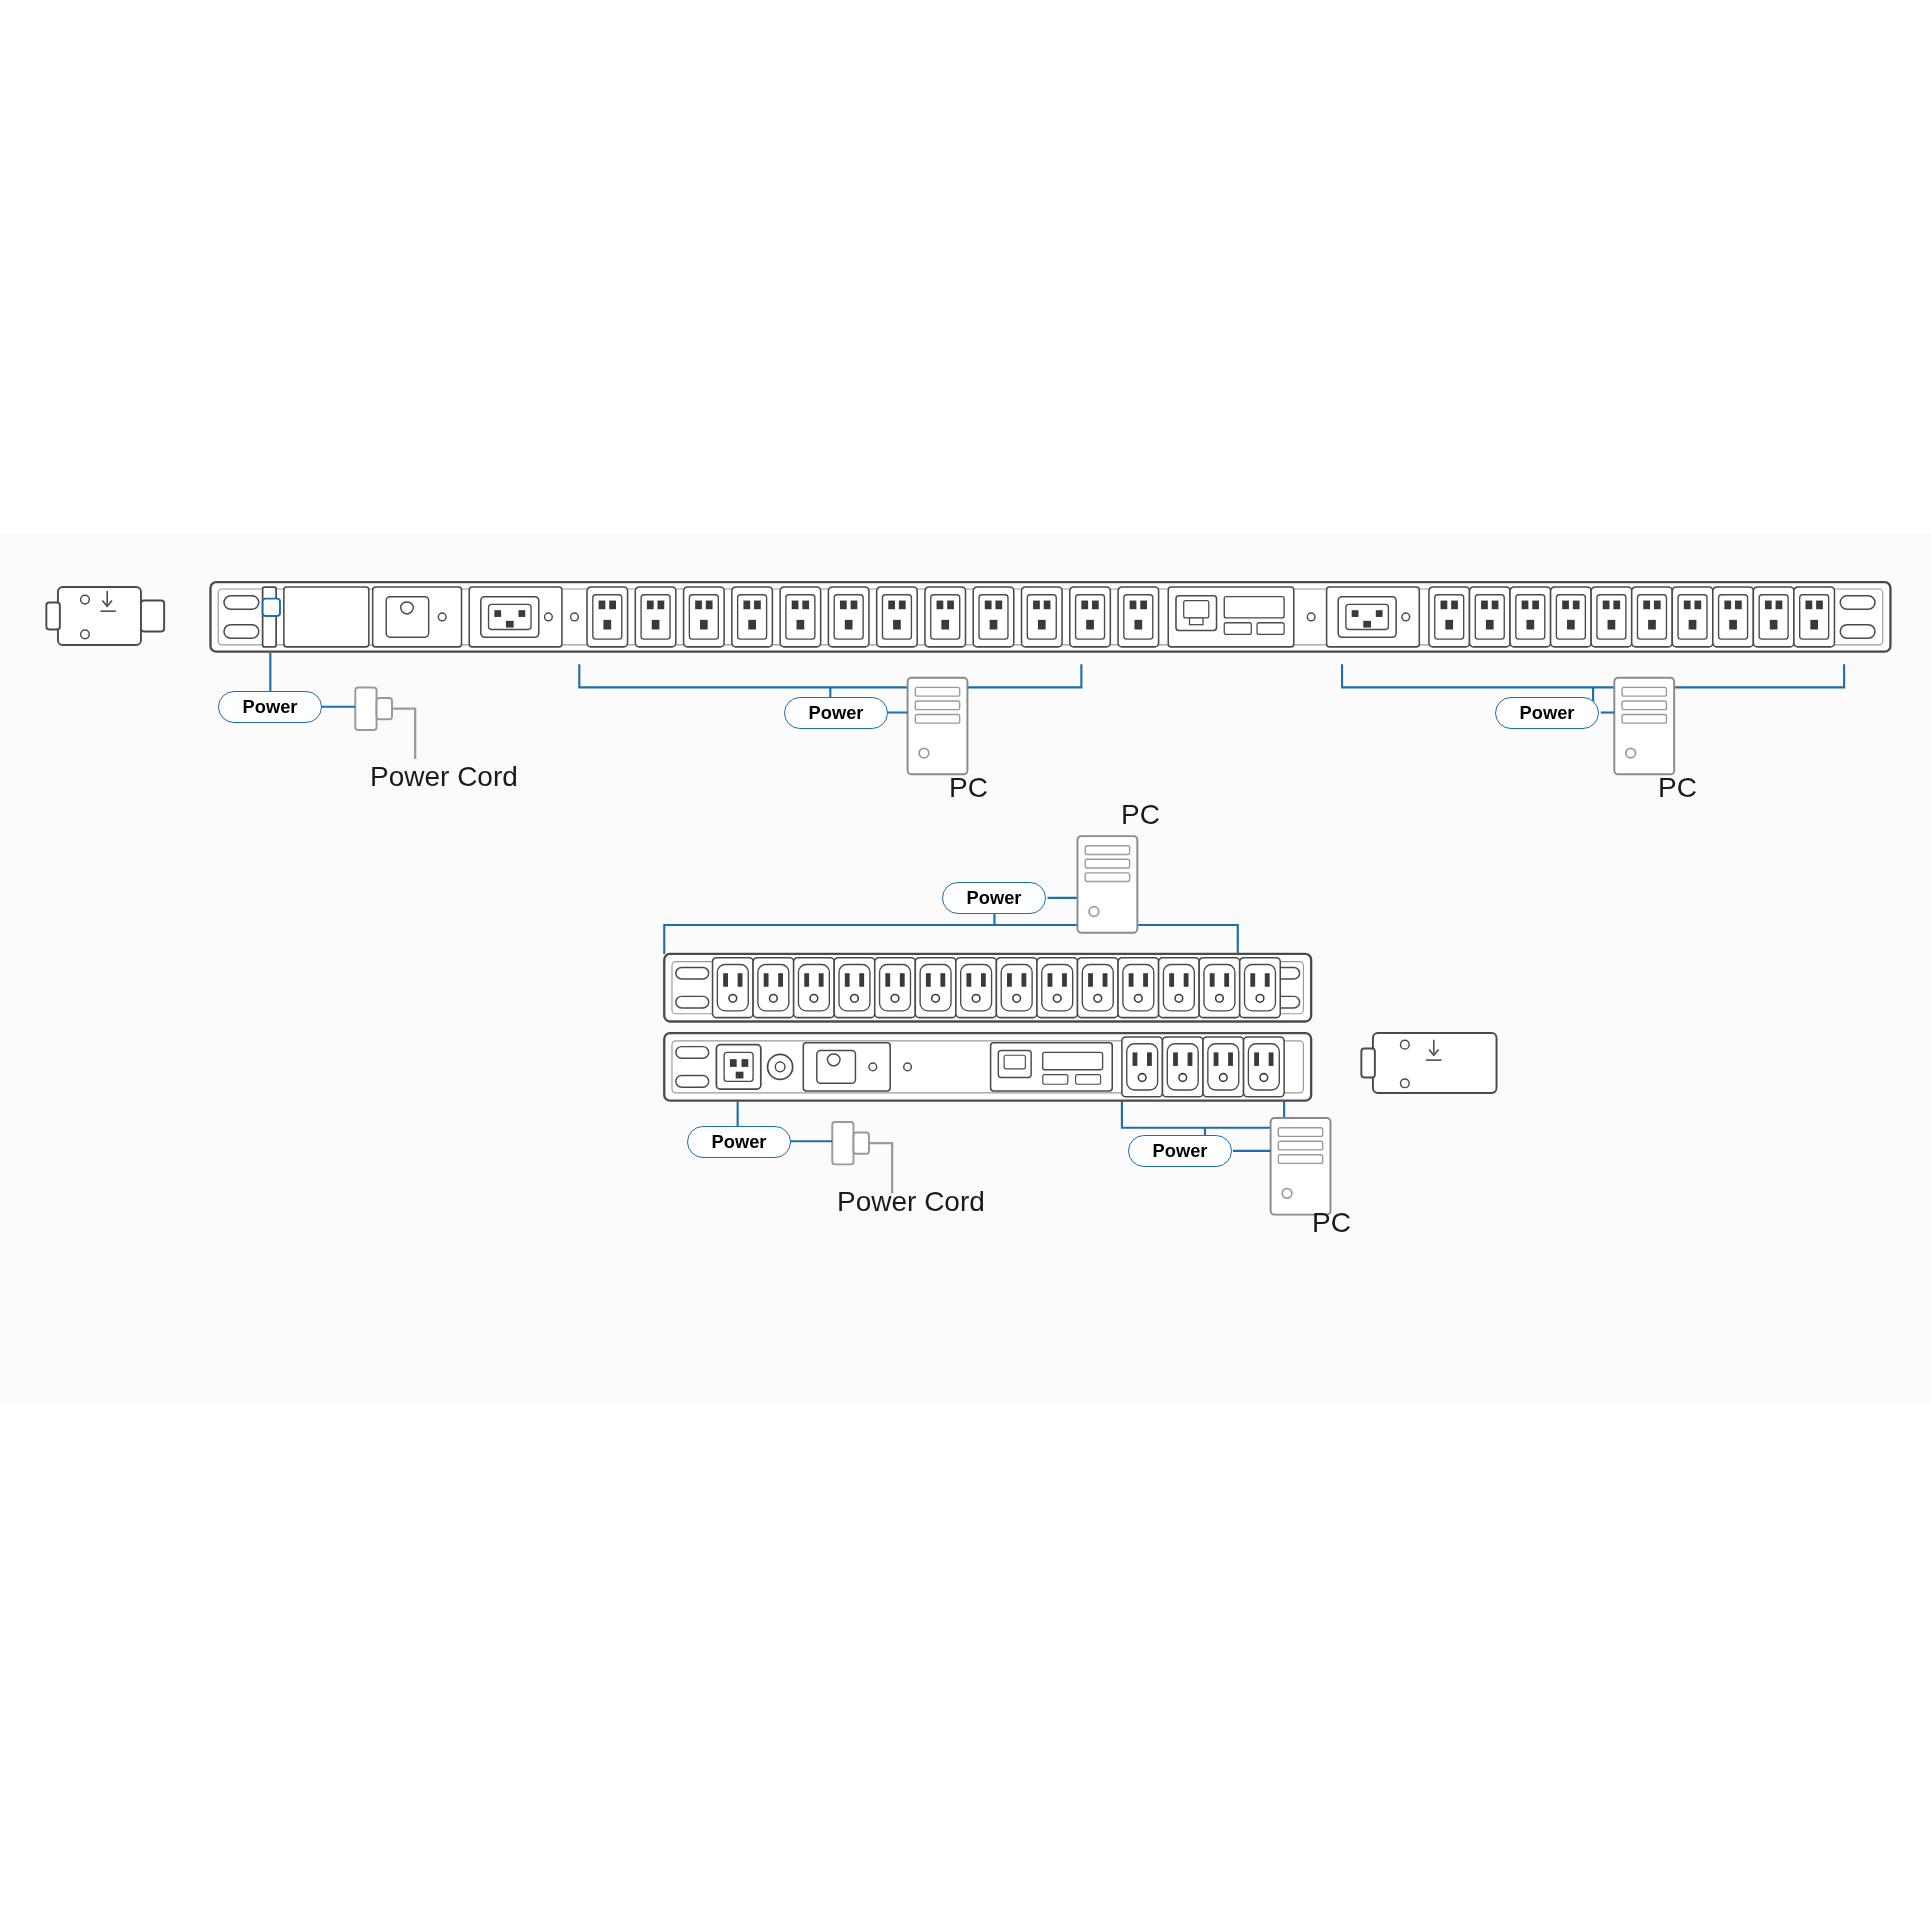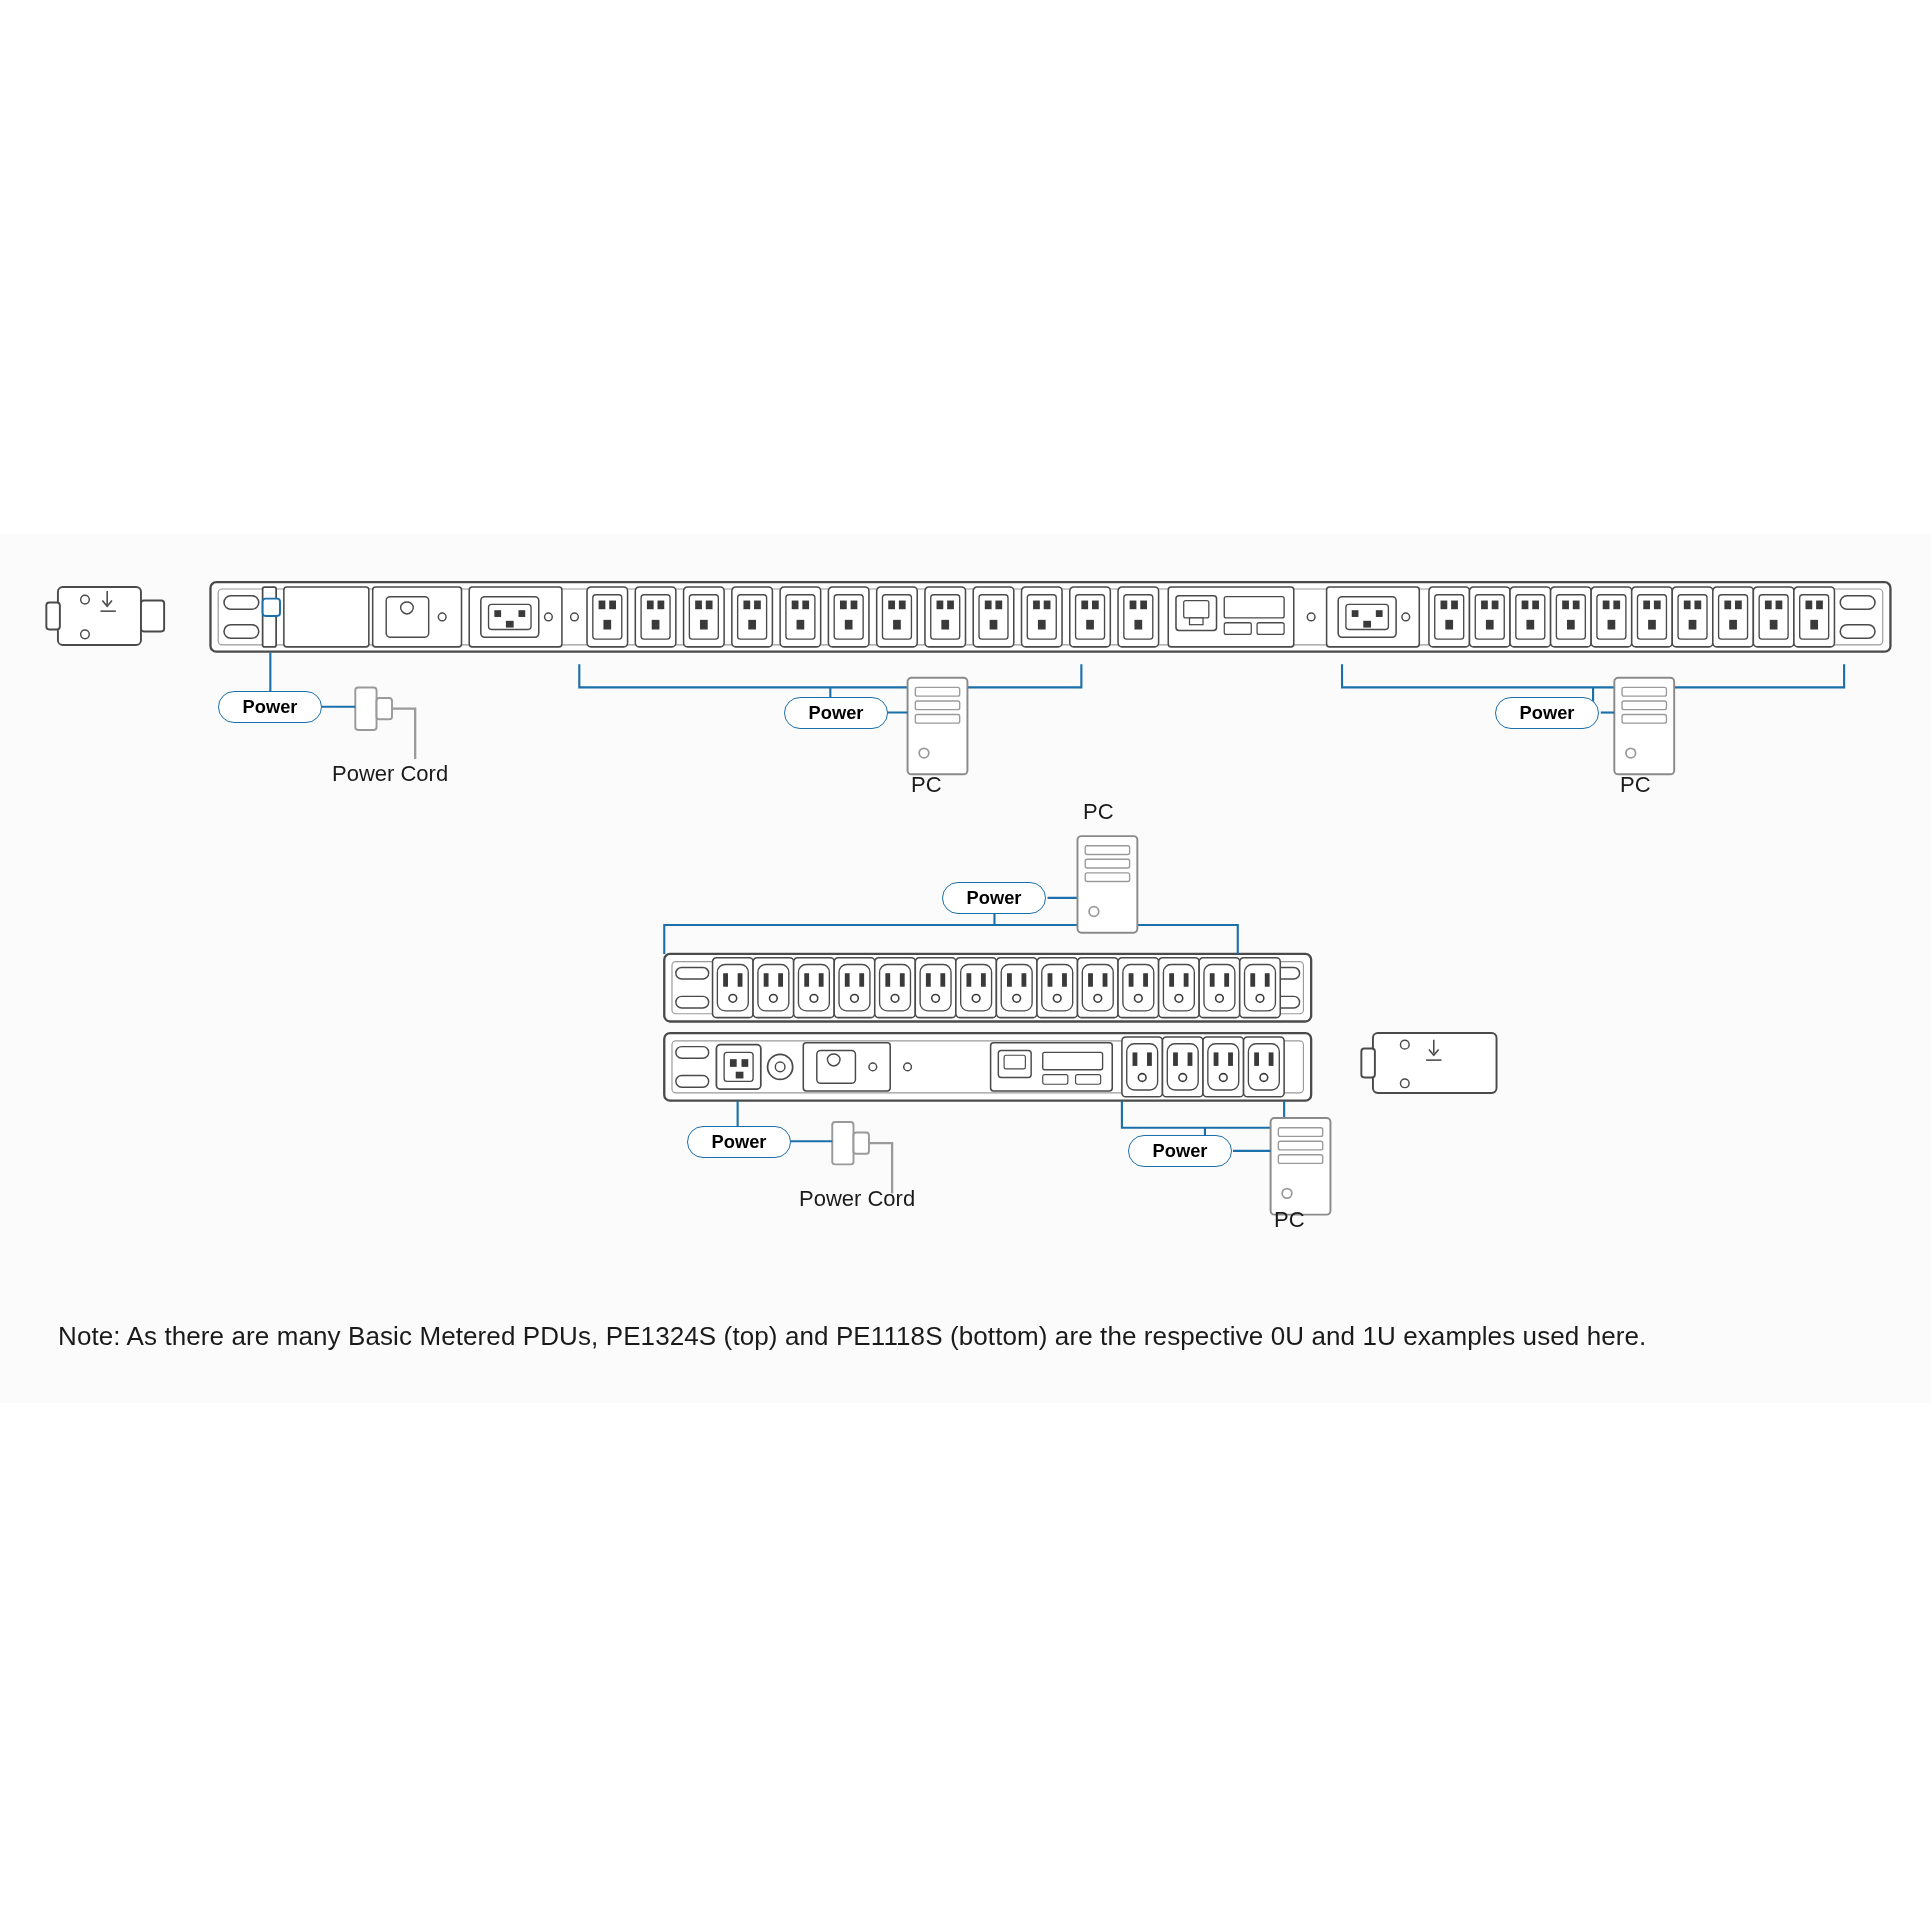--- a/index.html
+++ b/index.html
@@ -45,21 +45,21 @@
     color: #1a1a1a;
     font-family: "Liberation Sans", sans-serif;
     letter-spacing: 0.1px;
   }
   .lbl {
     position: absolute;
     font-family: "Liberation Sans", sans-serif;
     color: #1a1a1a;
     white-space: nowrap;
   }
-  .lbl-big { font-size: 22px; }
+  .lbl-big { font-size: 28px; margin-left: 38px; }
   .pill {
     position: absolute;
     border: 1.9px solid #1b6faa;
     border-radius: 17.4px;
     background: #ffffff;
     color: #000000;
     font-size: 18.3px;
     font-weight: bold;
     font-family: "Liberation Sans", sans-serif;
     display: flex;
@@ -338,15 +338,14 @@
   <div class="pill" style="left:687px; top:1126px; width:104px;">Power</div>
   <div class="pill" style="left:1128px; top:1135px; width:104px;">Power</div>
 
   <div class="lbl lbl-big" style="left:332px; top:761px;">Power Cord</div>
   <div class="lbl lbl-big" style="left:911px; top:772px;">PC</div>
   <div class="lbl lbl-big" style="left:1620px; top:772px;">PC</div>
   <div class="lbl lbl-big" style="left:1083px; top:799px;">PC</div>
   <div class="lbl lbl-big" style="left:799px; top:1186px;">Power Cord</div>
   <div class="lbl lbl-big" style="left:1274px; top:1207px;">PC</div>
 
-  <div class="note">Note: As there are many Basic Metered PDUs, PE1324S (top) and PE1118S (bottom) are the respective 0U and 1U examples used here.</div>
 </div>
 
 
 </body></html>

